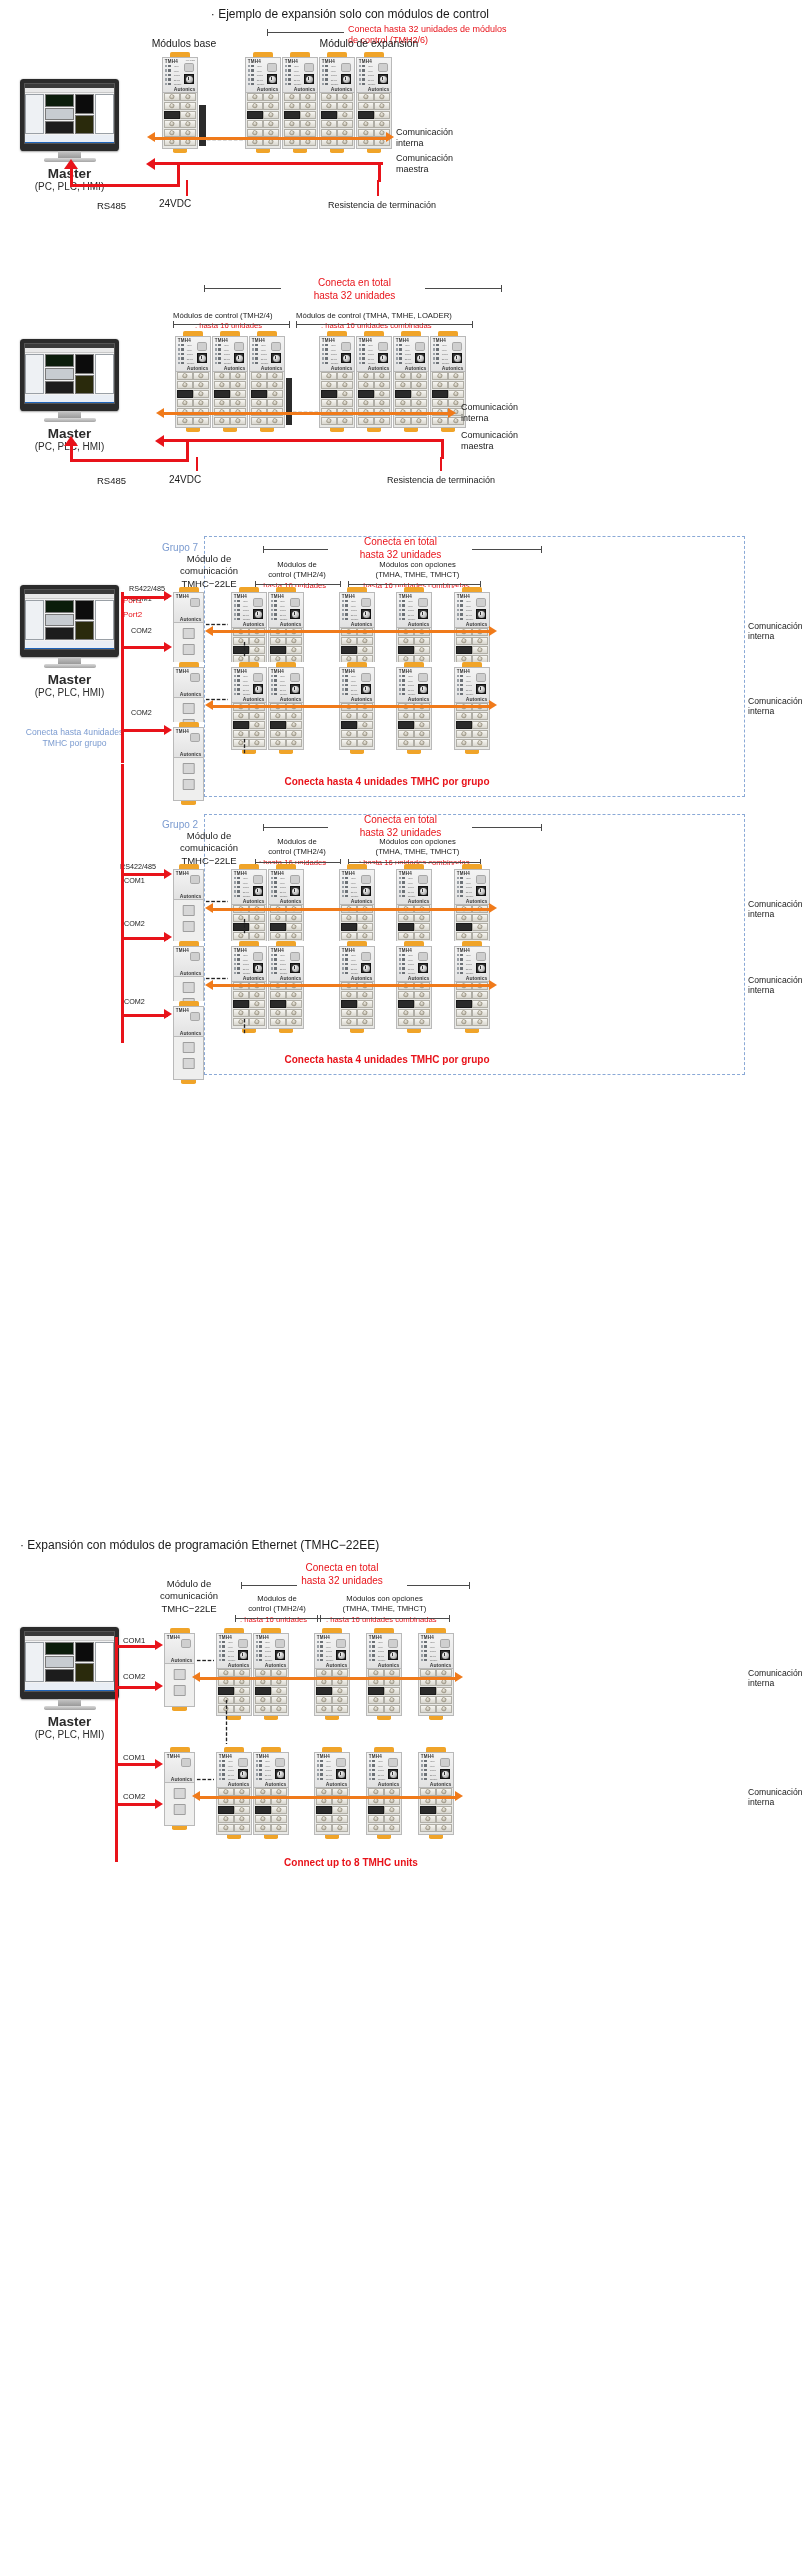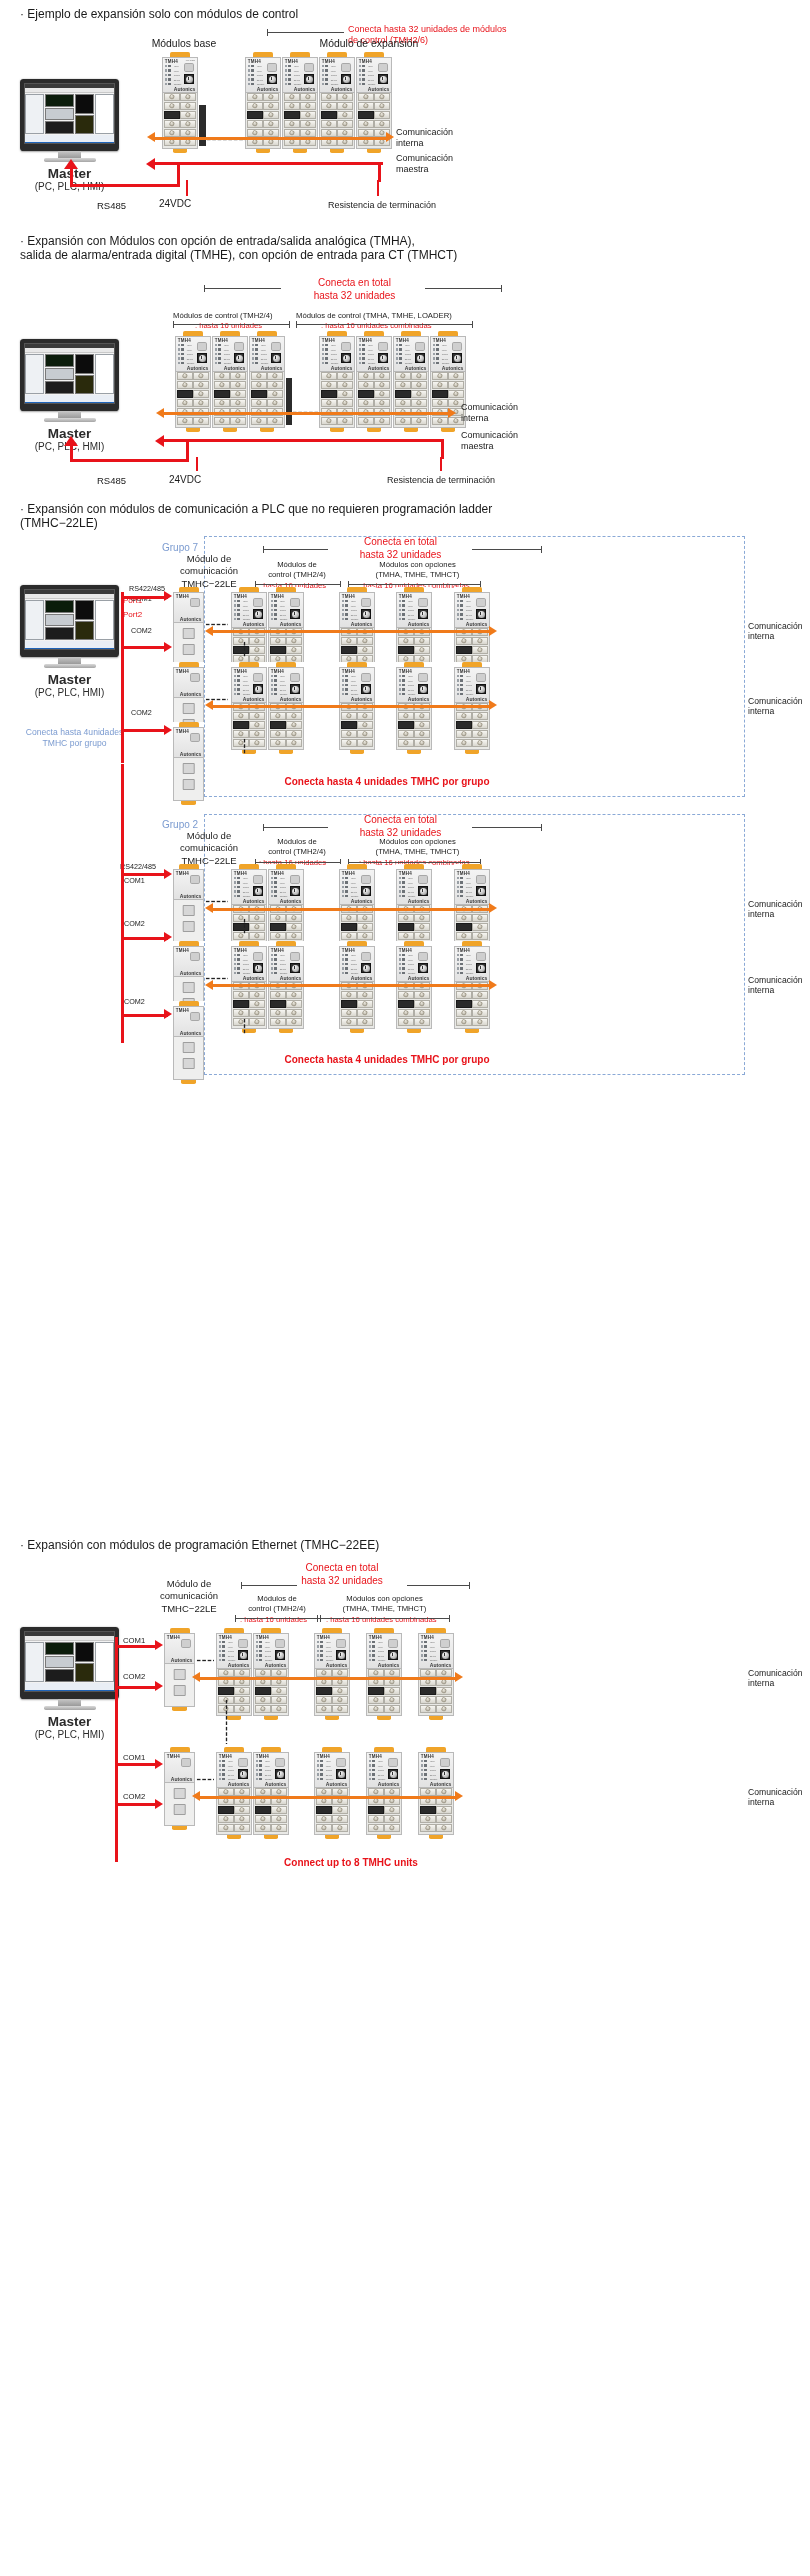--- a/index.html
+++ b/index.html
@@ -160,21 +160,21 @@
   .brace .lc { position:absolute; top:-2.7px; left:0; width:0.9px; height:6.3px; background:#4a4a4a; }
   .brace .rc { position:absolute; top:-2.7px; right:0; width:0.9px; height:6.3px; background:#4a4a4a; }
 </style>
 </head>
 <body>
 
 <div class="page">
 
 <div class="section" style="height:225px;">
 
-  <div class="sec-title lbl" style="left:20px; top:7.2px; width:469px;">· Ejemplo de expansión solo con módulos de control</div>
+  <div class="sec-title lbl" style="left:20px; top:7.2px; width:469px;text-align:right;">· Ejemplo de expansión solo con módulos de control</div>
 
   <div class="brace" style="left:267px; top:32px; width:77px;">
     <div class="bar"></div>
         <div class="lc"></div>
   </div>
   <div class="lbl t-red sm" style="left:348px; top:24px; width:198px; white-space:pre-line; line-height:1.25; font-size:9px;">Conecta hasta 32 unidades de módulos
 de control (TMH2/6)</div>
 
   <div class="lbl md" style="left:139px; top:38px; width:90px; text-align:center; font-size:10.4px;">Módulos base</div>
   <div class="lbl md" style="left:297px; top:38px; width:144px; text-align:center; font-size:10.4px;">Módulo de expansión</div>
@@ -565,22 +565,20 @@
 
   <div class="red-line" style="left:186px; top:180px; width:1.8px; height:16px;"></div>
   <div class="lbl sm" style="left:159px; top:198px; font-size:10px;">24VDC</div>
 
   <div class="red-line" style="left:377px; top:180px; width:1.8px; height:16px;"></div>
   <div class="lbl sm" style="left:328px; top:200px; font-size:9px;">Resistencia de terminación</div>
 </div>
 
 <div class="section" style="height:261px;">
 
-  <div class="sec-title lbl" style="left:20px; top:9px; width:577px;">· Expansión con Módulos con opción de entrada/salida analógica (TMHA),
-  salida de alarma/entrada digital (TMHE), con opción de entrada para CT (TMHCT)</div>
 
   <div class="lbl t-red ctr" style="left:287px; top:52px; width:135px; white-space:pre-line; font-size:10px; line-height:1.25;">Conecta en total
 hasta 32 unidades</div>
   <div class="brace" style="left:204px; top:63px; width:77px;">
     <div class="bar"></div>
         <div class="lc"></div>
   </div>
   <div class="brace" style="left:425px; top:63px; width:77px;">
     <div class="bar"></div>
         <div class="rc"></div>
@@ -1118,22 +1116,20 @@
 
   <div class="red-line" style="left:196px; top:232px; width:1.8px; height:14.4px;"></div>
   <div class="lbl sm" style="left:169px; top:249px; font-size:10px;">24VDC</div>
 
   <div class="red-line" style="left:440px; top:232px; width:1.8px; height:14.4px;"></div>
   <div class="lbl sm" style="left:387px; top:250px; font-size:9px;">Resistencia de terminación</div>
 </div>
 
 <div class="section" style="height:1036px;">
 
-  <div class="sec-title lbl" style="left:20px; top:16px; width:631px;">· Expansión con módulos de comunicación a PLC que no requieren programación ladder
-  (TMHC−22LE)</div>
 
   <div class="blue-dash" style="left:204px; top:50px; width:541px; height:261px;"></div>
   <div class="lbl t-blue" style="left:162px; top:56px; font-size:10px;">Grupo 7</div>
 
   <div class="lbl ctr" style="left:164px; top:67px; width:90px; white-space:pre-line; font-size:9.5px; line-height:1.3;">Módulo de
 comunicación
 TMHC−22LE</div>
 
   <div class="lbl t-red ctr" style="left:333px; top:50px; width:135px; white-space:pre-line; font-size:10px; line-height:1.25;">Conecta en total
 hasta 32 unidades</div>

